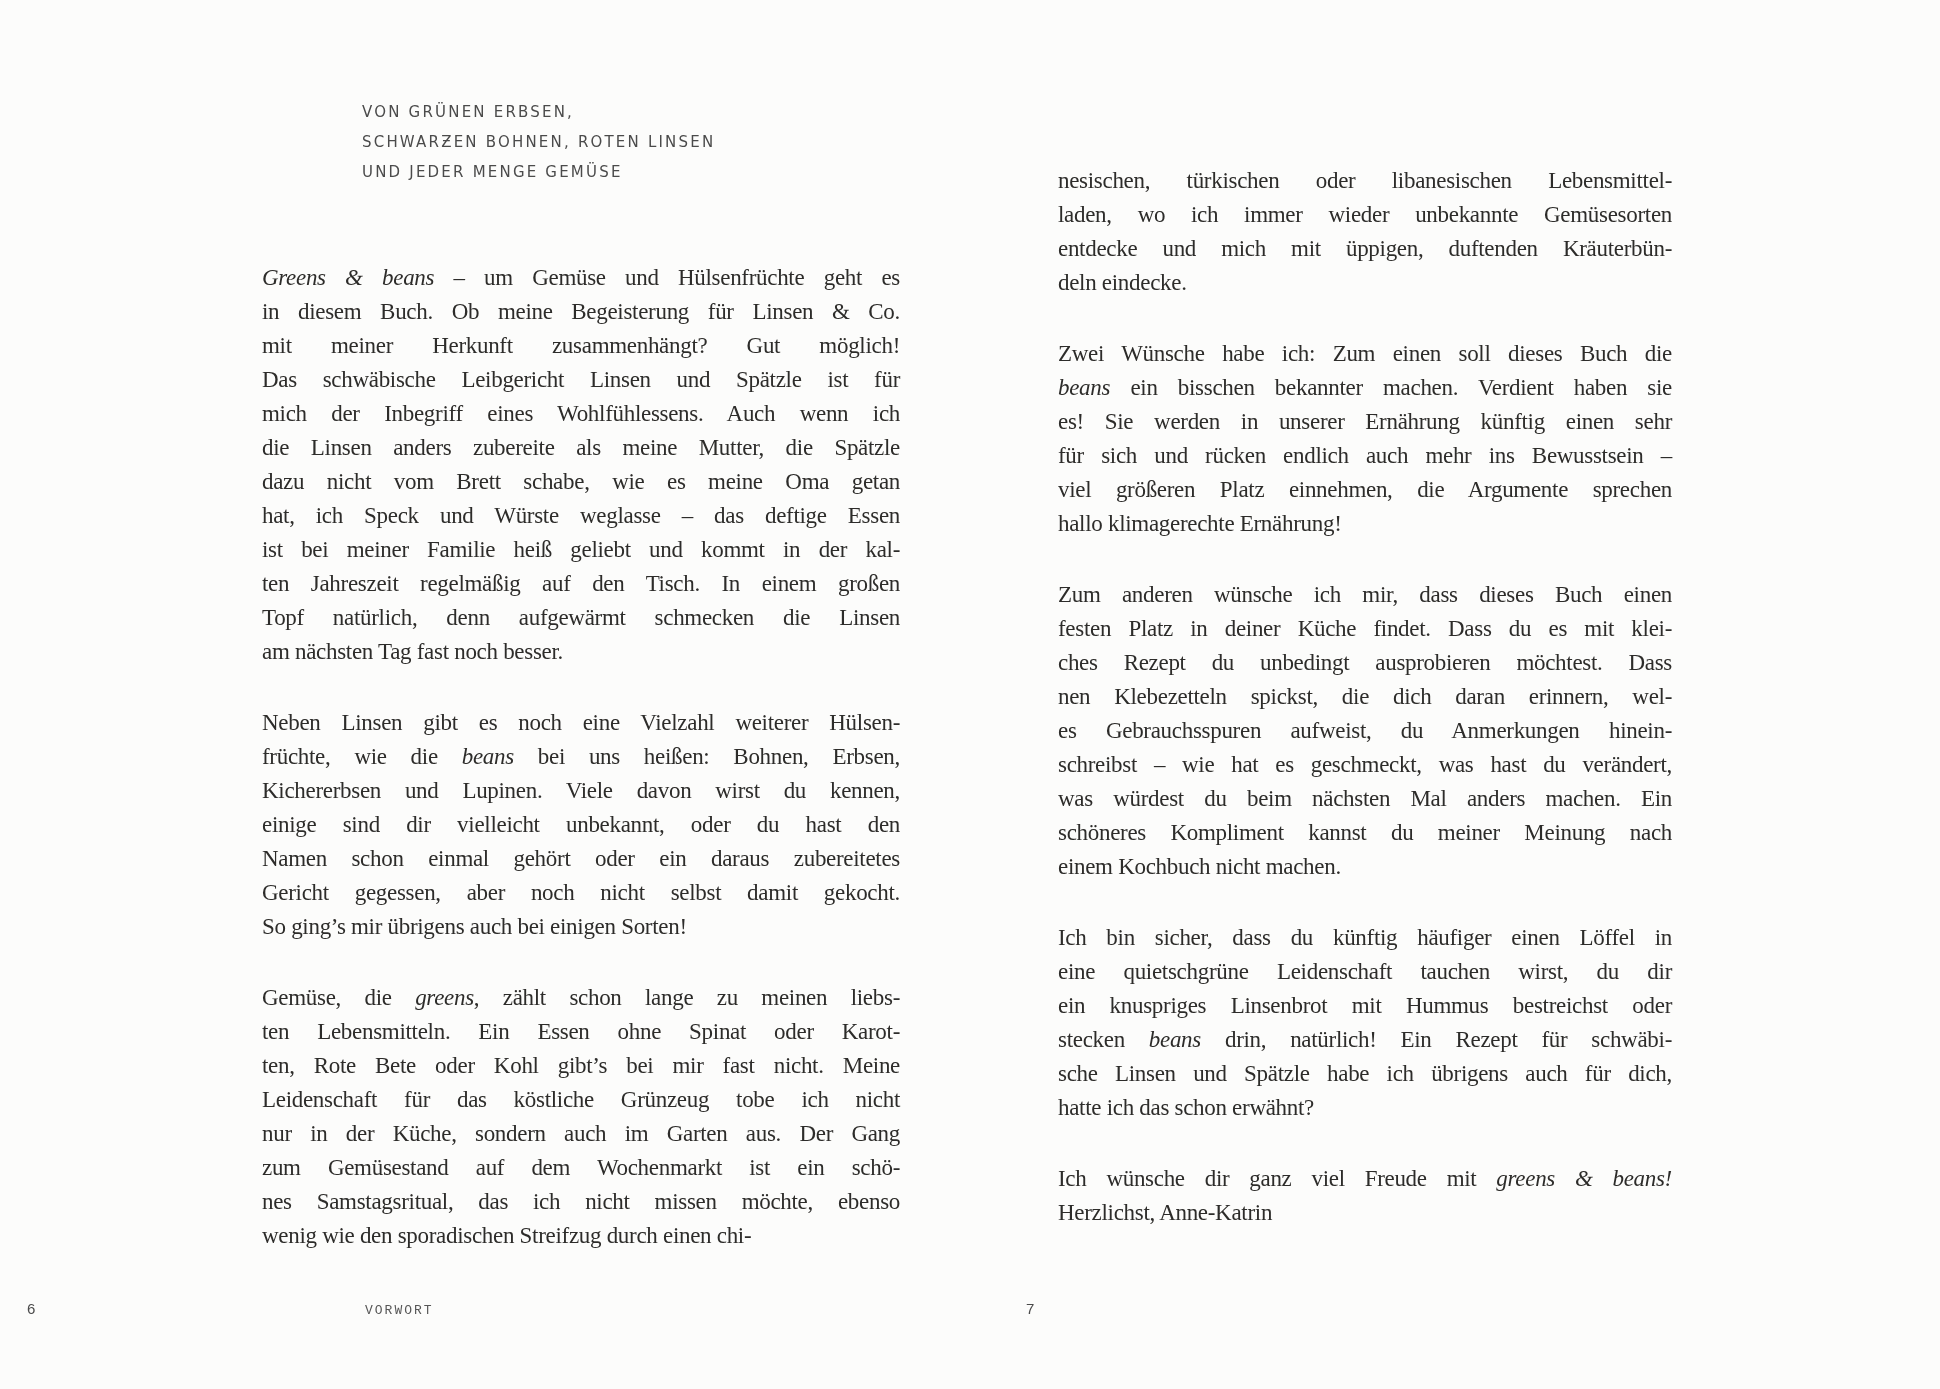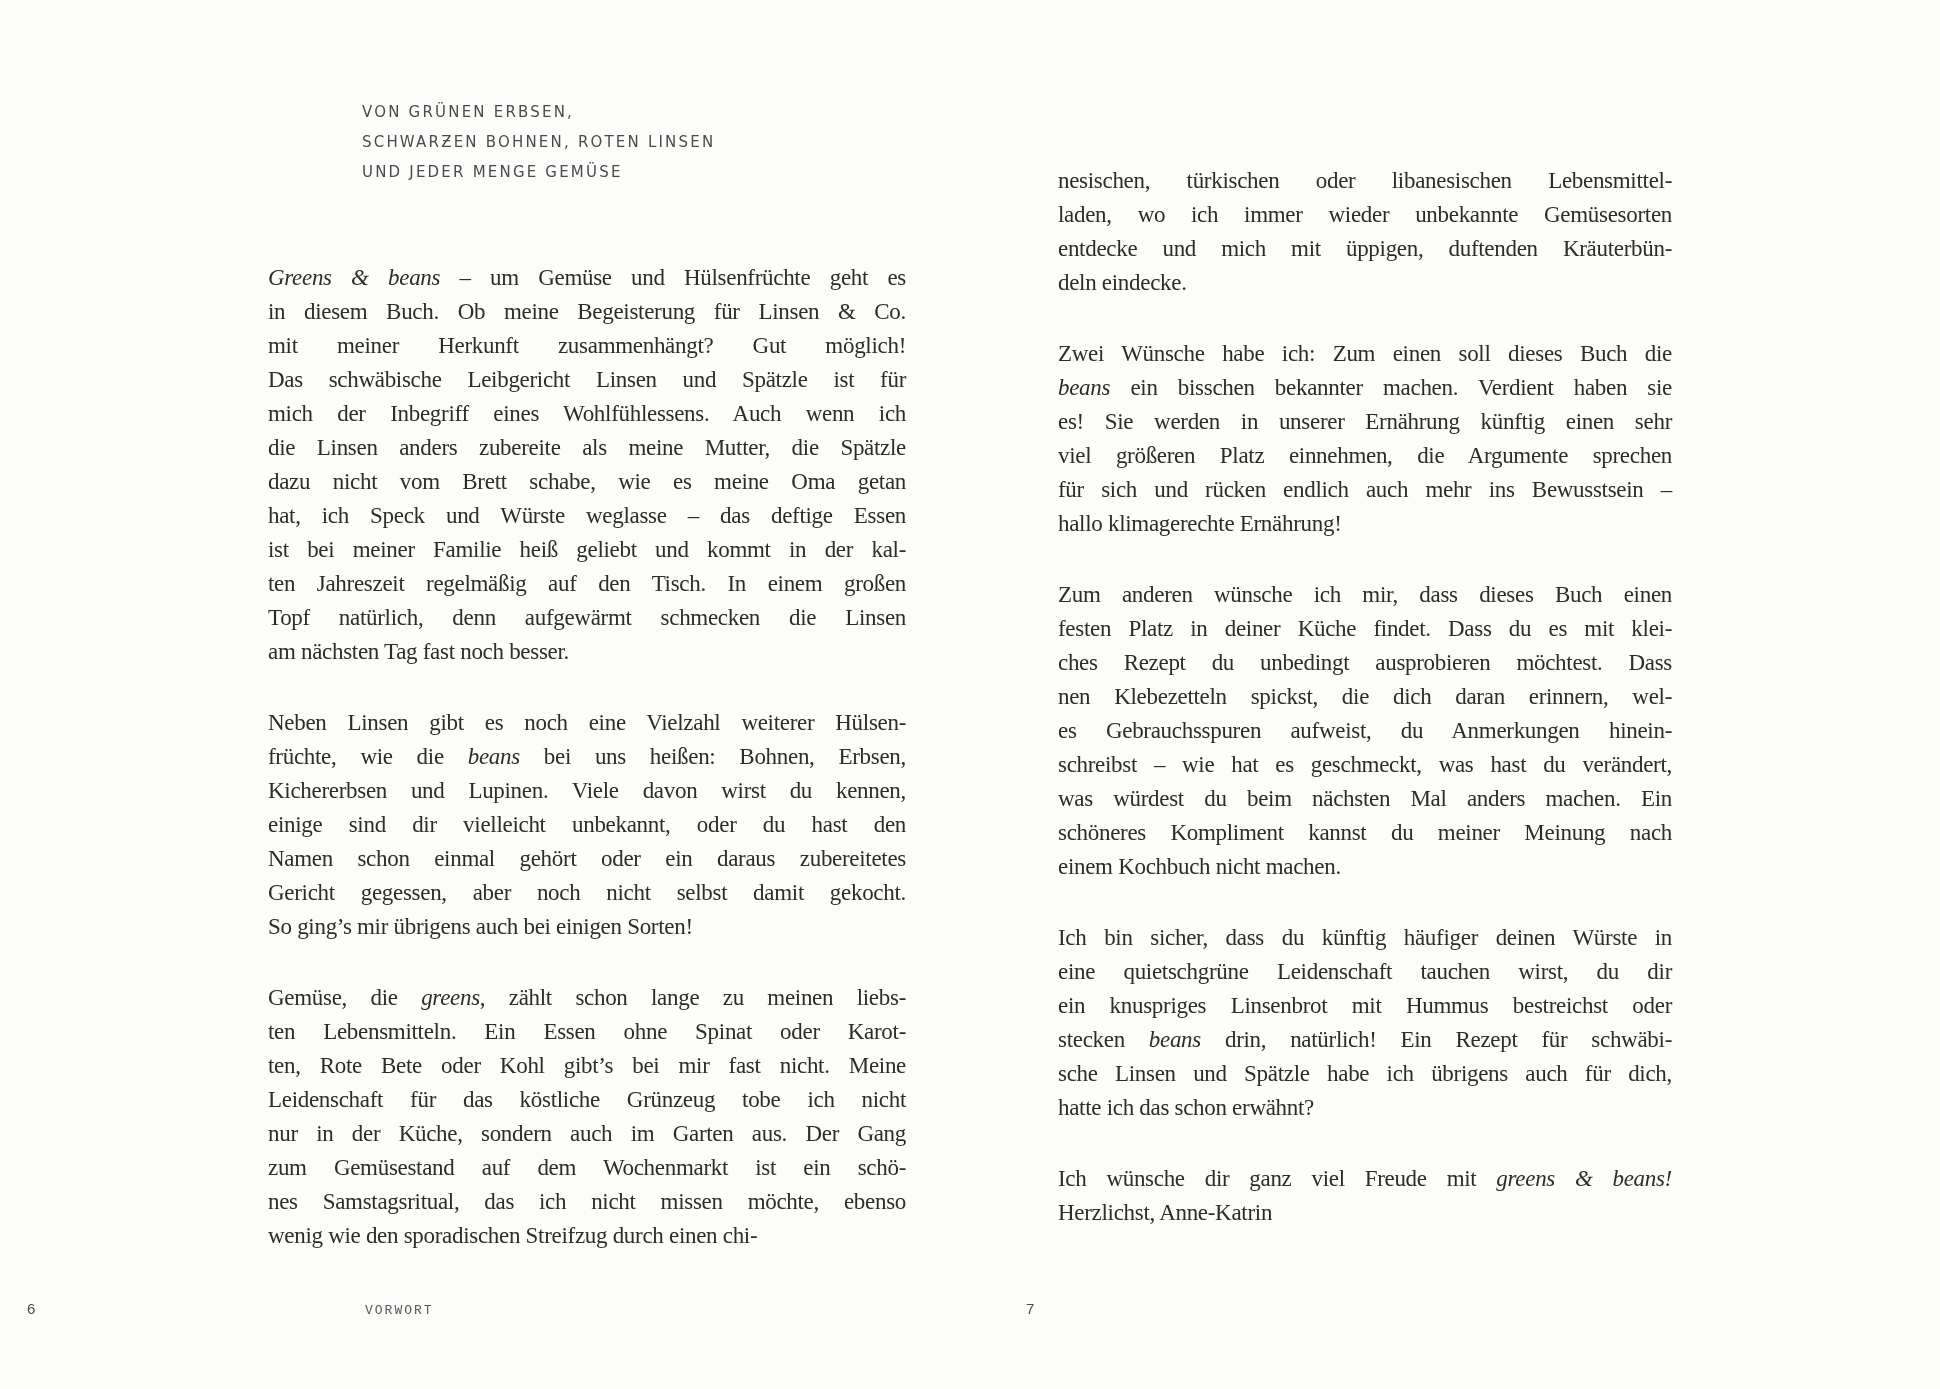--- a/index.html
+++ b/index.html
@@ -26,21 +26,21 @@
     letter-spacing: 2.2px;
     color: #4b4b4b;
     white-space: nowrap;
   }
   .text-column {
     position: absolute;
     font-size: 23px;
     line-height: 34px;
     letter-spacing: -0.3px;
   }
-  .col-left  { left: 268px;  top: 261px; width: 638px; font-family: Liberation Serif, serif; }
+  .col-left  { left: 262px;  top: 261px; width: 638px; font-family: Liberation Serif, serif; }
   .col-right { left: 1058px; top: 164px; width: 614px; }
   .para { margin: 0 0 37px 0; }
   .para:last-child { margin-bottom: 6px; }
   .line { text-align: left; }
   .line.jl { text-align: justify; text-align-last: justify; }
   em { font-style: italic; }
   .folio {
     position: absolute;
     font-family: "Liberation Sans", "DejaVu Sans", sans-serif;
     font-size: 15px;
@@ -110,37 +110,37 @@
       <div class="para">
         <div class="line jl">nesischen, türkischen oder libanesischen Lebensmittel-</div>
         <div class="line jl">laden, wo ich immer wieder unbekannte Gemüsesorten</div>
         <div class="line jl">entdecke und mich mit üppigen, duftenden Kräuterbün-</div>
         <div class="line">deln eindecke.</div>
       </div>
       <div class="para">
         <div class="line jl">Zwei Wünsche habe ich: Zum einen soll dieses Buch die</div>
         <div class="line jl"><em>beans</em> ein bisschen bekannter machen. Verdient haben sie</div>
         <div class="line jl">es! Sie werden in unserer Ernährung künftig einen sehr</div>
+        <div class="line jl">für sich und rücken endlich auch mehr ins Bewusstsein –</div>
         <div class="line jl">viel größeren Platz einnehmen, die Argumente sprechen</div>
-        <div class="line jl">für sich und rücken endlich auch mehr ins Bewusstsein –</div>
         <div class="line">hallo klimagerechte Ernährung!</div>
       </div>
       <div class="para">
         <div class="line jl">Zum anderen wünsche ich mir, dass dieses Buch einen</div>
         <div class="line jl">festen Platz in deiner Küche findet. Dass du es mit klei-</div>
         <div class="line jl">ches Rezept du unbedingt ausprobieren möchtest. Dass</div>
         <div class="line jl">nen Klebezetteln spickst, die dich daran erinnern, wel-</div>
         <div class="line jl">es Gebrauchsspuren aufweist, du Anmerkungen hinein-</div>
         <div class="line jl">schreibst – wie hat es geschmeckt, was hast du verändert,</div>
         <div class="line jl">was würdest du beim nächsten Mal anders machen. Ein</div>
         <div class="line jl">schöneres Kompliment kannst du meiner Meinung nach</div>
         <div class="line">einem Kochbuch nicht machen.</div>
       </div>
       <div class="para">
-        <div class="line jl">Ich bin sicher, dass du künftig häufiger deinen Würste in</div>
+        <div class="line jl">Ich bin sicher, dass du künftig häufiger einen Löffel in</div>
         <div class="line jl">eine quietschgrüne Leidenschaft tauchen wirst, du dir</div>
         <div class="line jl">ein knuspriges Linsenbrot mit Hummus bestreichst oder</div>
         <div class="line jl">stecken <em>beans</em> drin, natürlich! Ein Rezept für schwäbi-</div>
         <div class="line jl">sche Linsen und Spätzle habe ich übrigens auch für dich,</div>
         <div class="line">hatte ich das schon erwähnt?</div>
       </div>
       <div class="para">
         <div class="line jl">Ich wünsche dir ganz viel Freude mit <em>greens &amp; beans!</em></div>
         <div class="line">Herzlichst, Anne-Katrin</div>
       </div>

